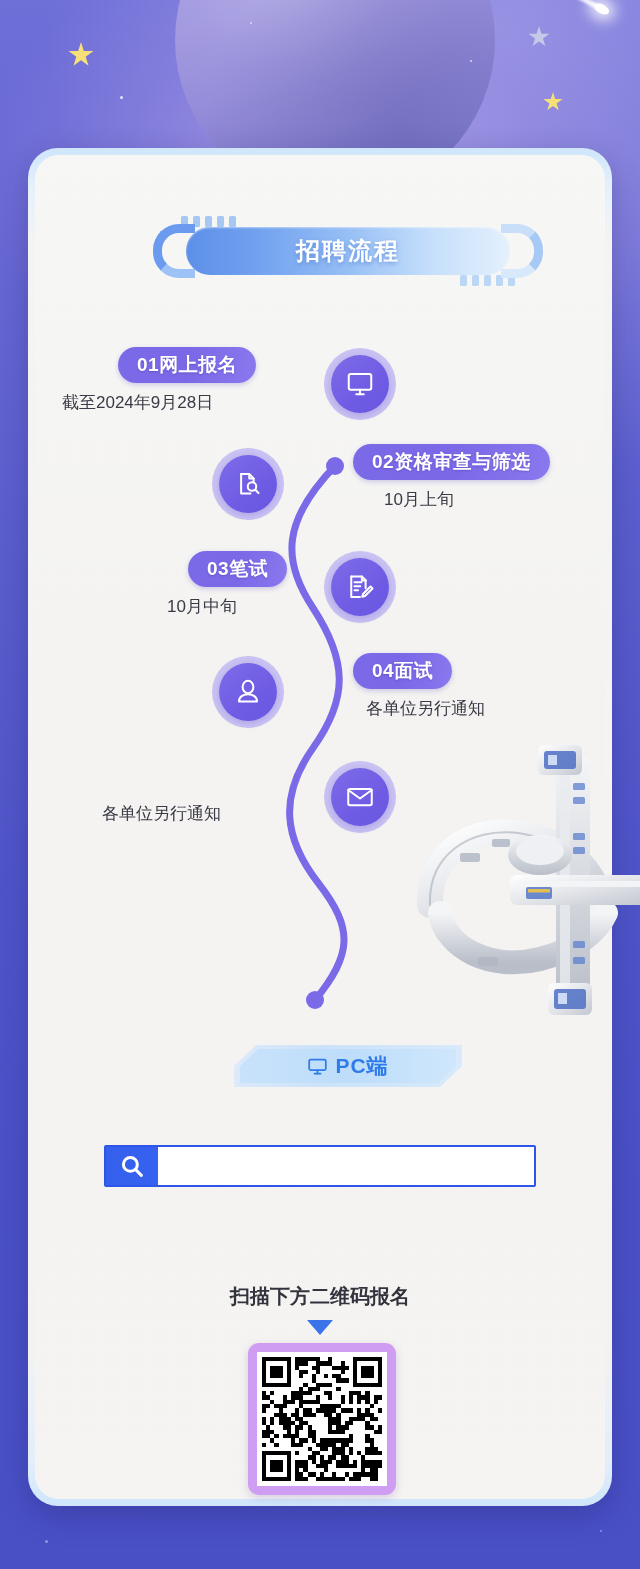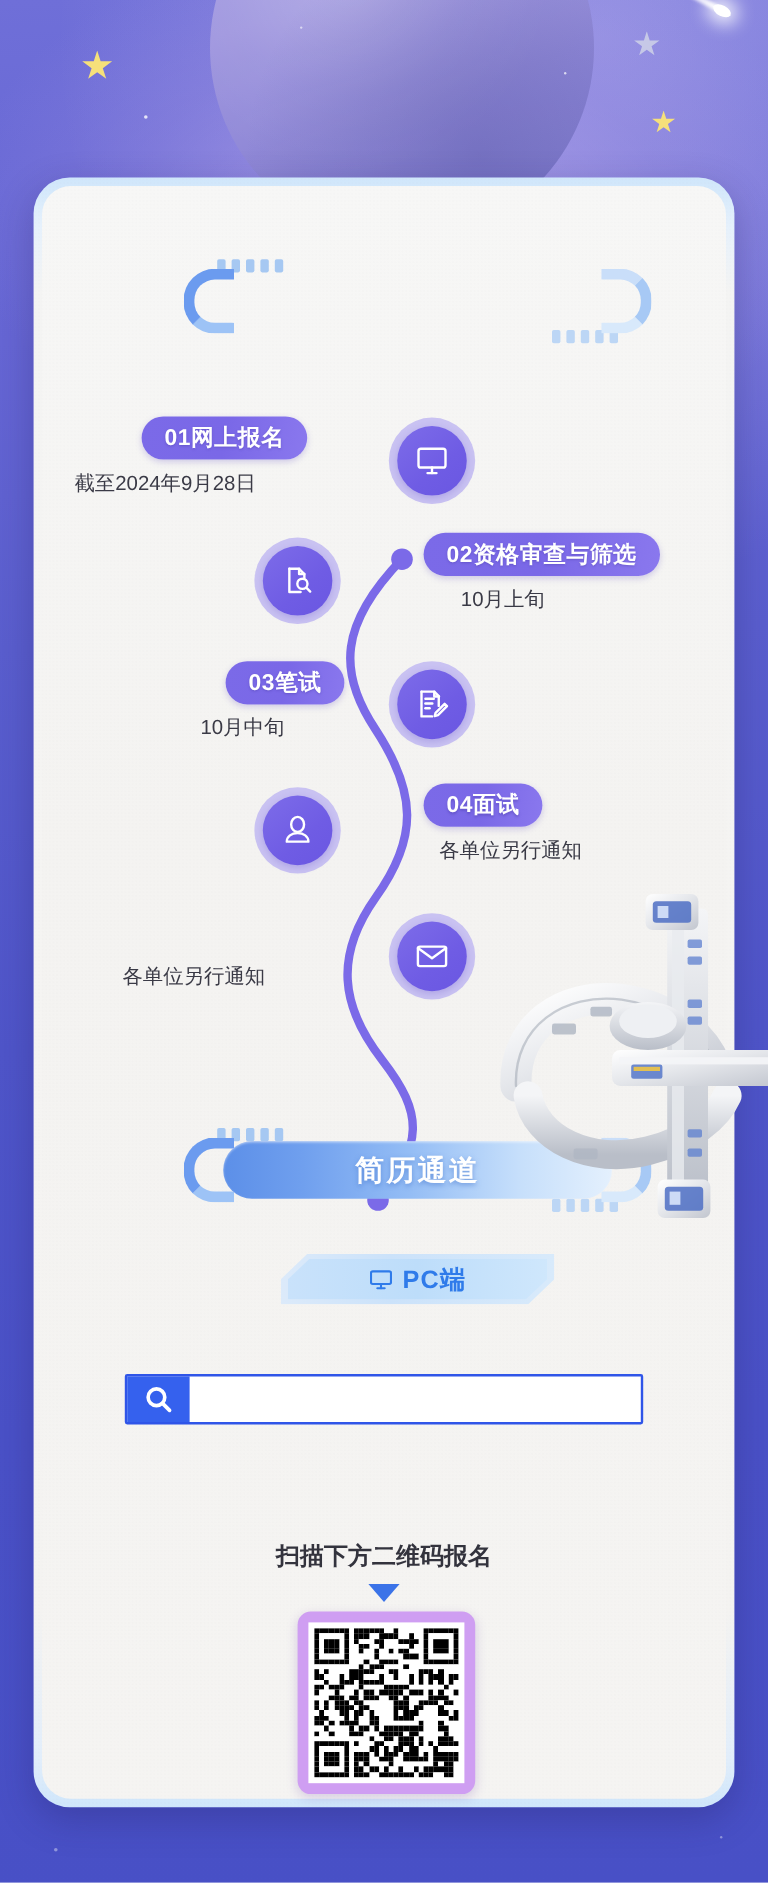--- a/index.html
+++ b/index.html
@@ -271,20 +271,23 @@
         </div>
       <div class="dots-br">
           <i></i>
           <i></i>
           <i></i>
           <i></i>
           <i></i>
         </div>
       <div class="bracket left"></div>
       <div class="bracket right"></div>
+      <div class="banner-pill">
+        <span class="banner-text">招聘流程</span>
+      </div>
     </div>
 
     <svg class="flow-svg" viewBox="0 0 120 570">
       <path d="M62,18 C10,72 8,112 40,160 C74,212 76,250 40,300 C6,348 10,390 46,436 C80,480 80,506 42,552" fill="none" stroke="#7b6ae8" stroke-width="7" stroke-linecap="round"></path>
       <circle cx="62" cy="18" r="9" fill="#7b6ae8"></circle>
       <circle cx="42" cy="552" r="9" fill="#7b6ae8"></circle>
     </svg>
 
     <div class="step-badge" style="left:90px; top:199px;">
       <span>01网上报名</span>
@@ -350,41 +353,20 @@
     <div class="step-sub" style="left:74px; top:654px;">各单位另行通知</div>
     <div class="icon-circle" style="left:296px; top:613px;">
       <div class="core">
         <svg viewBox="0 0 24 24" fill="none" stroke="#ffffff" stroke-width="1.6" stroke-linecap="round" stroke-linejoin="round">
           <rect x="2.6" y="5.5" width="18.8" height="13" rx="1.4"></rect>
           <path d="M2.6 6.4L12 13.2l9.4-6.8"></path>
         </svg>
       </div>
     </div>
 
-    <div class="banner" style="top:786px;">
-      <div class="dots-tl">
-          <i></i>
-          <i></i>
-          <i></i>
-          <i></i>
-          <i></i>
-        </div>
-      <div class="dots-br">
-          <i></i>
-          <i></i>
-          <i></i>
-          <i></i>
-          <i></i>
-        </div>
-      <div class="bracket left"></div>
-      <div class="bracket right"></div>
-      <div class="banner-pill">
-        <span class="banner-text">简历通道</span>
-      </div>
-    </div>
 
     <div class="hex-banner" style="top:897px;">
       <div class="hex-inner"></div>
       <div class="hex-label">
         <svg viewBox="0 0 24 24" fill="none" stroke="#2f7bea" stroke-width="2" stroke-linecap="round" stroke-linejoin="round">
           <rect x="2.5" y="4" width="19" height="12" rx="1.6"></rect>
           <line x1="8.5" y1="20" x2="15.5" y2="20"></line>
           <line x1="12" y1="16" x2="12" y2="20"></line>
         </svg>
         <span>PC端</span>

